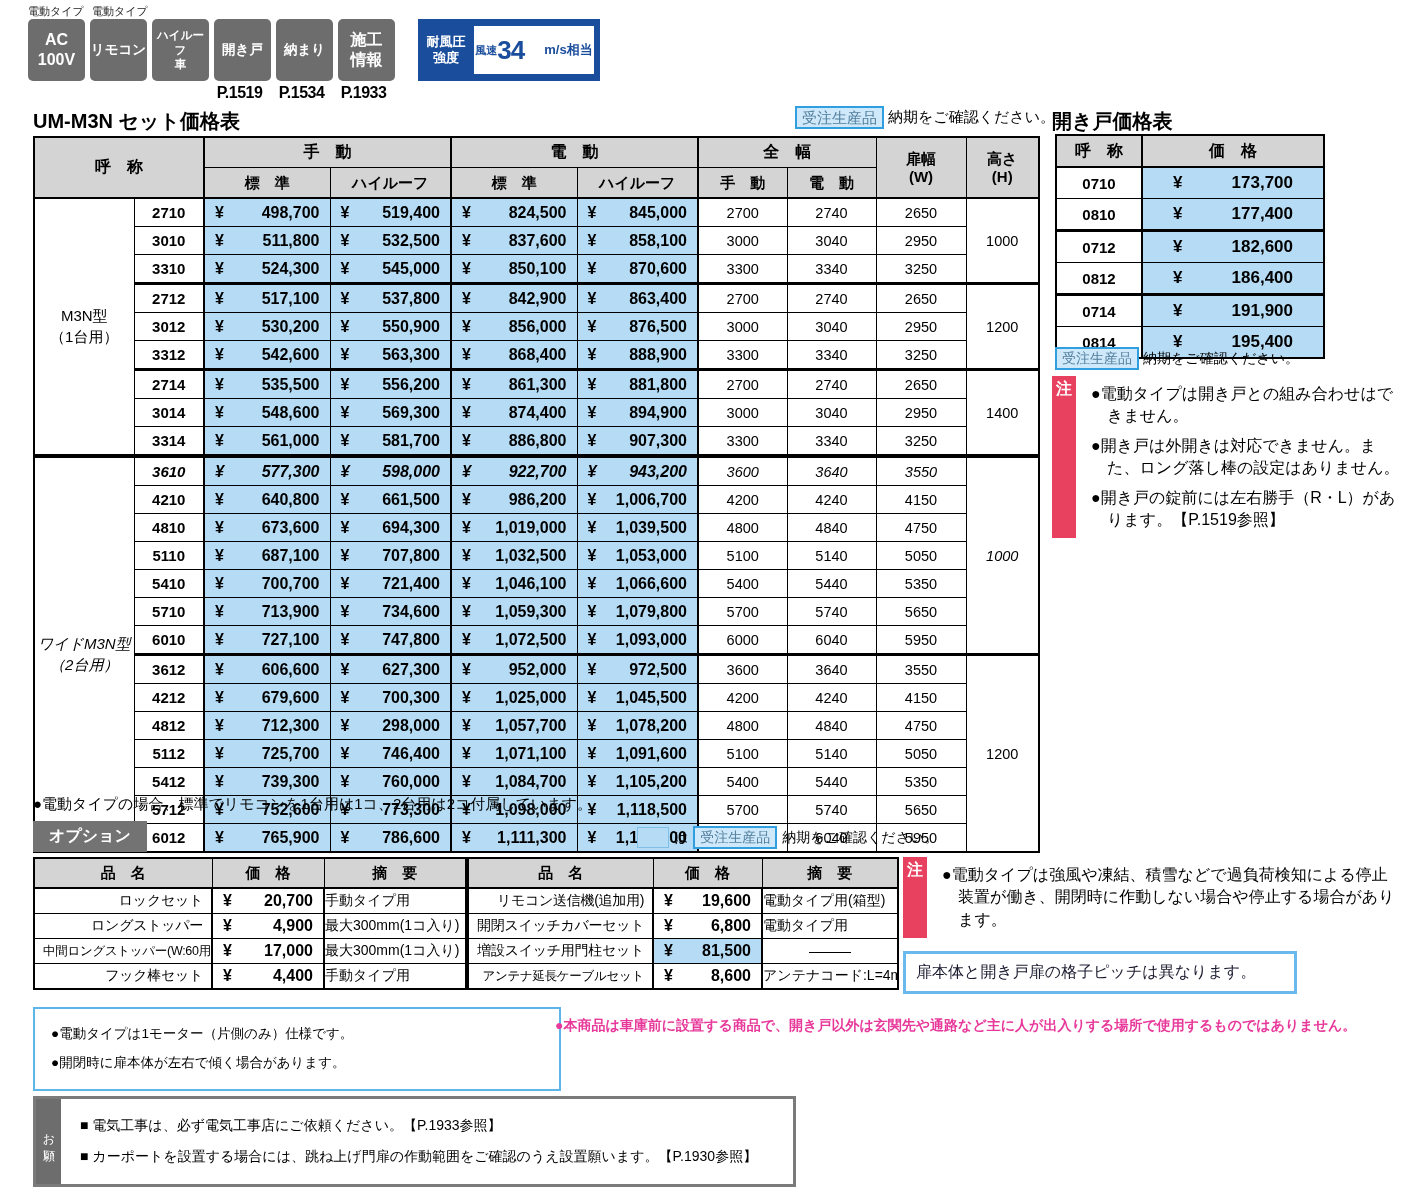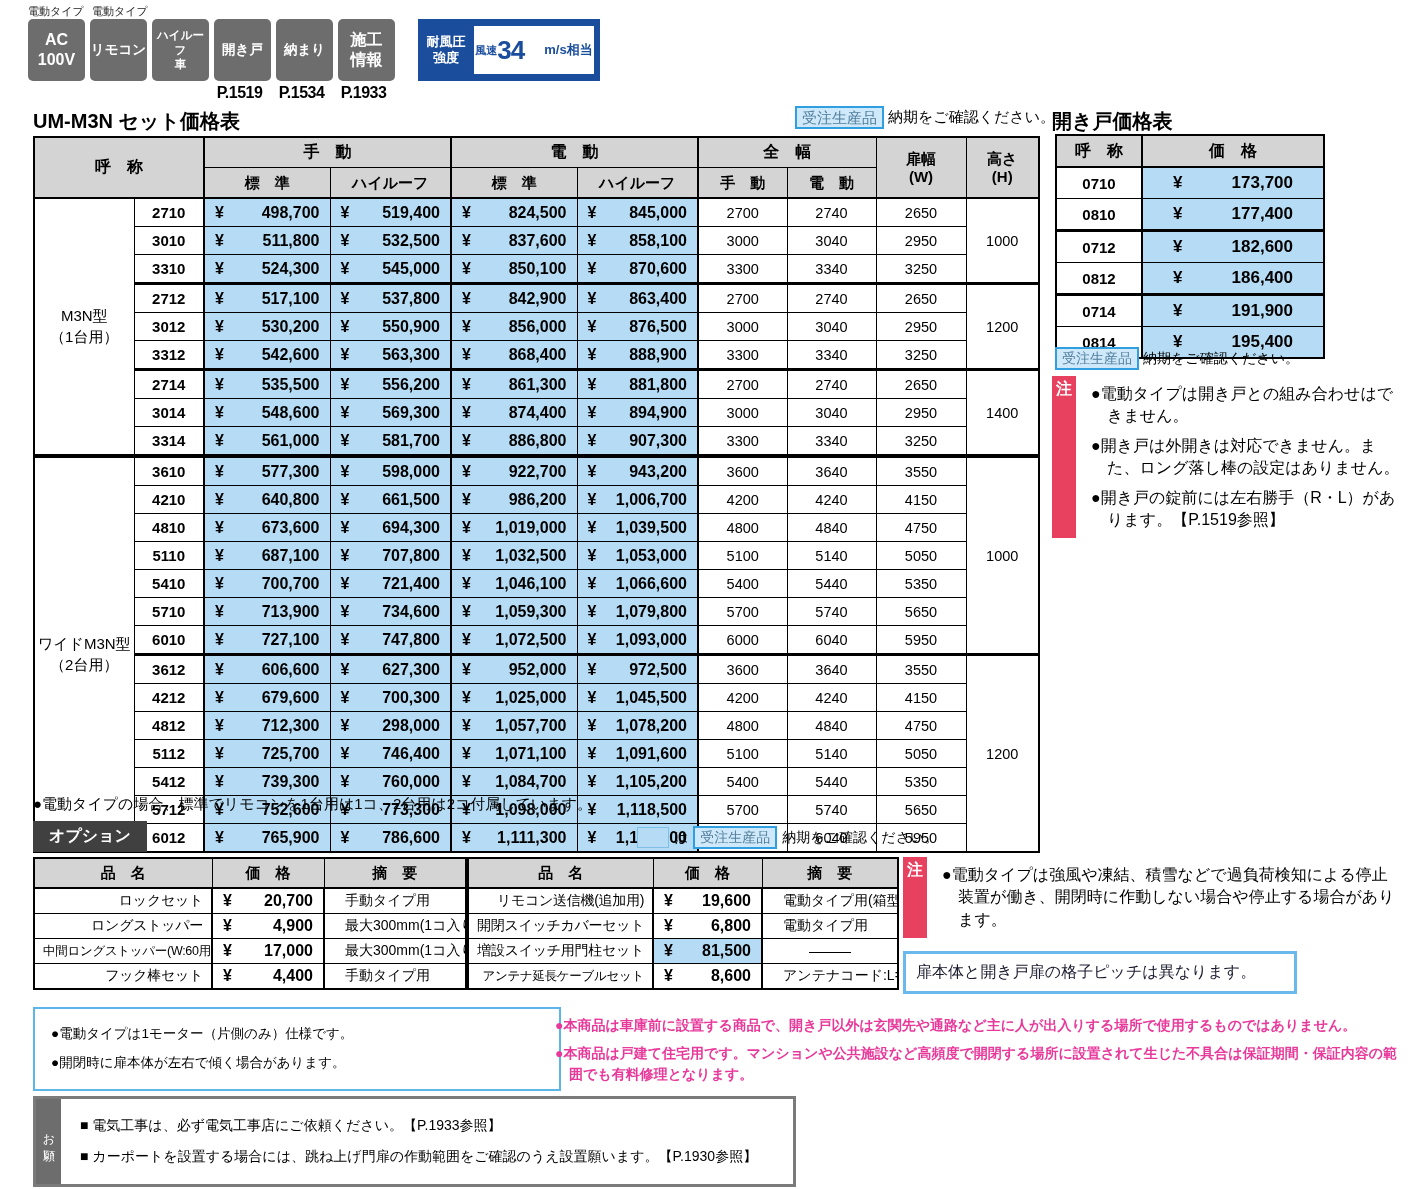--- a/index.html
+++ b/index.html
@@ -45,54 +45,54 @@
   #main-table thead tr:last-child th{font-size:15px;}
   #main-table thead tr:last-child th,
   #main-table thead th[rowspan]{border-bottom:2px solid #000;}
   #main-table th.two{font-size:15px;}
   #main-table td{height:25px;}
   #main-table .model{font-weight:bold;font-size:15px;text-align:center;}
   #main-table .num{font-size:14.5px;text-align:center;}
   #main-table .grp{font-size:15px;text-align:center;white-space:pre-line;line-height:1.35;}
   #main-table .price{font-size:16px;line-height:25px;padding:0 10px;}
   #main-table tr.ssep td{border-top:3px solid #000;}
-  #main-table tr.gsep td{border-top:4px solid #000;}
+  #main-table tr.gsep td{border-top:4px solid #000;font-style:italic;}
   .colsep{border-left:2px solid #000 !important;}
   #main-footnote{left:33px;top:795px;font-size:15px;}
   
   #side-table{left:1055px;top:134px;width:268px;border:2px solid #000;}
   #side-table th{font-size:16px;height:28px;border-bottom:2px solid #000;}
   #side-table td{height:28px;}
   #side-table .model{font-weight:bold;font-size:15px;text-align:center;}
   #side-table .price{font-size:17px;line-height:28px;padding:0 30px;}
   #side-table tr.ssep td{border-top:3px solid #000;}
   
   .note-block{display:flex;gap:8px;align-items:stretch;}
   .note-mark{background:#e8415f;color:#fff;font-weight:bold;font-size:16px;flex:0 0 24px;text-align:center;padding-top:3px;}
   .note-text{flex:1;}
   .nline{margin:7px;padding-left:1em;text-indent:-1em;}
   #side-notes{left:1052px;top:376px;width:356px;}
   #side-notes .nline{font-size:16px;line-height:1.4;}
   #opt-notes{left:903px;top:857px;width:505px;}
   #opt-notes .nline{font-size:16px;line-height:1.4;}
   
-  #opt-header{left:33px;top:821px;background:#404040;color:#fff;font-weight:bold;font-size:16px;padding:5px 16px;}
+  #opt-header{left:33px;top:821px;background:#737373;color:#fff;font-weight:bold;font-size:16px;padding:5px 16px;}
   #opt-legend{left:637px;top:826px;display:flex;align-items:center;gap:5px;font-size:14px;}
   .legend-square{width:30px;height:19px;background:#b5dcf4;border:1px solid #7fc0e8;}
   .opt-table{border:2px solid #000;}
   #opt-left{left:33px;top:857px;width:433px;}
   #opt-right{left:467px;top:857px;width:431px;}
   .opt-table th{font-size:15px;height:26px;border-bottom:2px solid #000;}
   .opt-table td{height:24px;}
   .oname{font-size:14px;text-align:right;padding:0 8px;white-space:nowrap;letter-spacing:-0.3px;}
   .oname.sm{font-size:12.5px;}
   .oprice{border-left:2px solid #000;padding:0 10px;font-size:16px;font-weight:bold;line-height:24px;background:#fff;}
   .oprice .yen{float:left;} .oprice .amt{float:right;}
   .bluecell{background:#b5dcf4;}
-  .onote{border-left:2px solid #000;font-size:14px;text-align:left;padding:0 20px;white-space:nowrap;}
+  .onote{border-left:2px solid #000;font-size:14px;text-align:left;padding:0 0;white-space:nowrap;}
   .onote.dash{text-align:center;}
   
   #pitch-box{left:903px;top:951px;width:368px;border:3px solid #6ab9ec;padding:8px 10px;font-size:16px;color:#1a1a2e;}
   #bl-box{left:33px;top:1007px;width:506px;border:2px solid #5cb6ea;padding:7px 9px;}
   #bl-box .nline{font-size:13.5px;line-height:1.65;}
   #warn-notes{left:548px;top:1008px;width:866px;color:#e8399b;font-weight:bold;}
   #warn-notes .nline{font-size:14px;line-height:1.5;}
   #onegai{left:33px;top:1096px;width:757px;border:3px solid #7b7b7b;display:flex;background:#fff;}
   .onegai-strip{flex:0 0 25px;background:#6d6d6d;color:#fff;writing-mode:vertical-rl;font-size:12px;letter-spacing:2px;display:flex;align-items:center;justify-content:center;}
   .onegai-body{padding:8px 12px;}
@@ -884,21 +884,20 @@
 </div>
 
 <div id="pitch-box" class="abs">扉本体と開き戸扉の格子ピッチは異なります。</div>
 
 <div id="bl-box" class="abs">
     <p class="nline">●電動タイプは1モーター（片側のみ）仕様です。</p>
     <p class="nline">●開閉時に扉本体が左右で傾く場合があります。</p>
   </div>
 <div id="warn-notes" class="abs">
     <p class="nline">●本商品は車庫前に設置する商品で、開き戸以外は玄関先や通路など主に人が出入りする場所で使用するものではありません。</p>
-    <p class="nline">●本商品は戸建て住宅用です。マンションや公共施設など高頻度で開閉する場所に設置されて生じた不具合は保証期間・保証内容の範囲でも有料修理となります。</p>
   </div>
 
 <div id="onegai" class="abs">
   <div class="onegai-strip">お願い</div>
   <div class="onegai-body">
       <p class="nline">■ 電気工事は、必ず電気工事店にご依頼ください。【P.1933参照】</p>
       <p class="nline">■ カーポートを設置する場合には、跳ね上げ門扉の作動範囲をご確認のうえ設置願います。【P.1930参照】</p>
     </div>
 </div>
 

